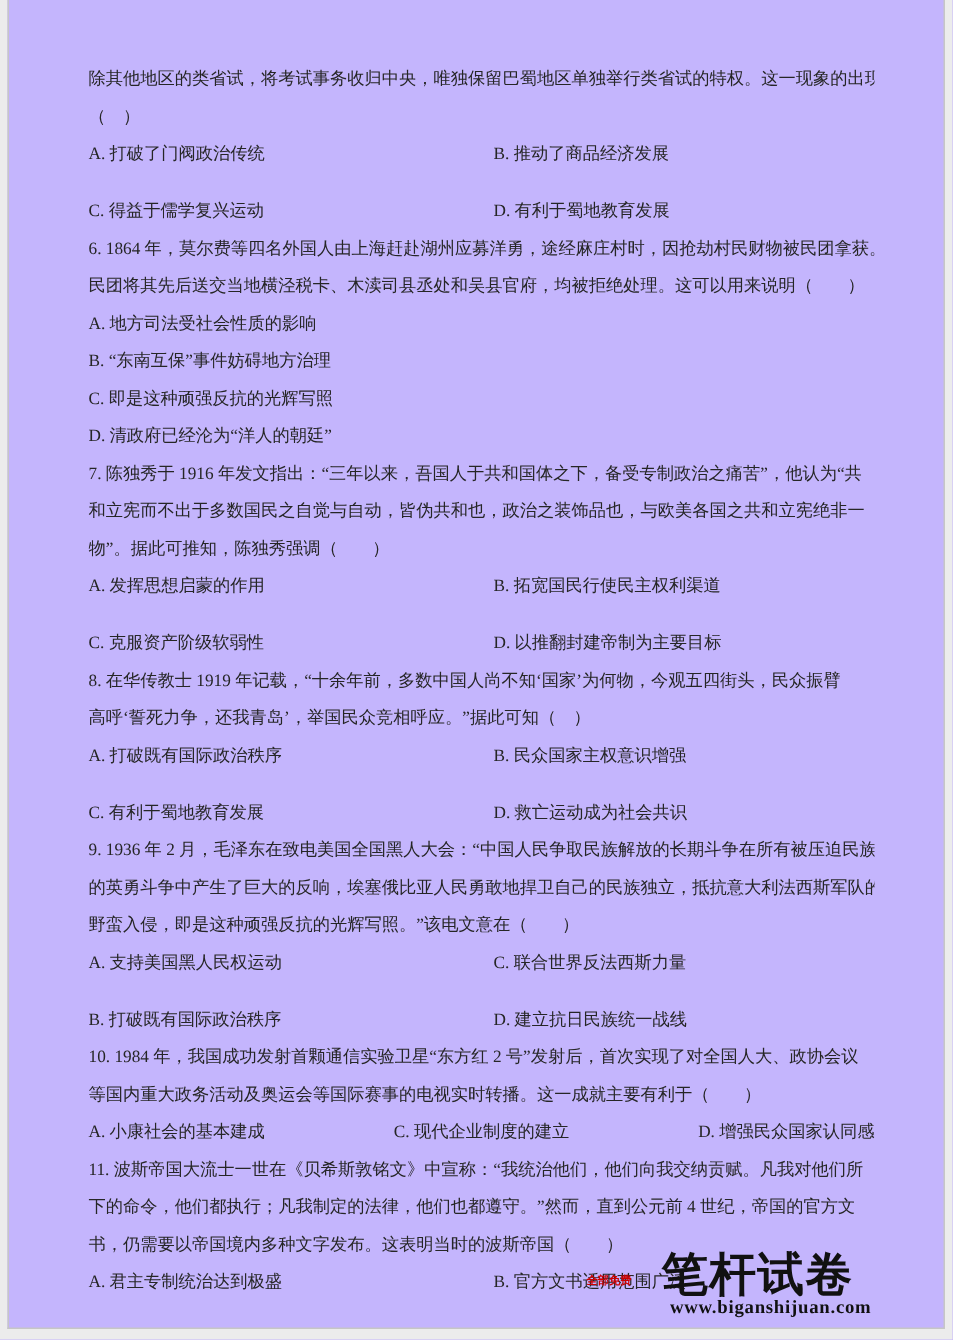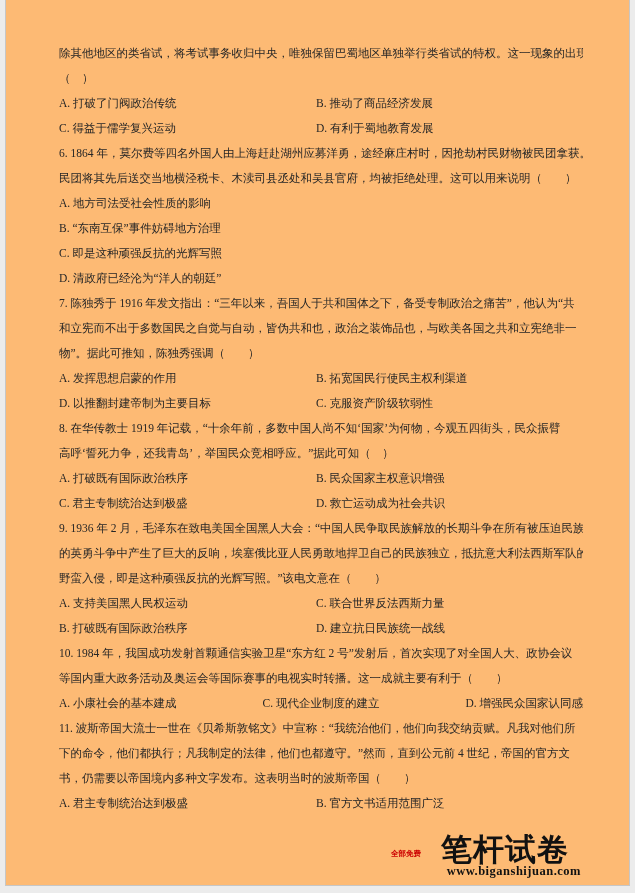--- a/index.html
+++ b/index.html
@@ -7,21 +7,21 @@
   body {
     background:#ececec;
     font-family:"Liberation Serif","DejavU Serif",serif;
     position:relative;
     overflow:hidden;
   }
   .paper {
     position:absolute;
     top:0; left:5px;
     width:625px; height:886px;
-    background:#fdba74;
+    background:#c4b5fd;
     border-left:1px solid #c6c6c6;
     border-right:1px solid #c6c6c6;
     border-bottom:1px solid #c6c6c6;
     overflow:hidden;
   }
   #content {
     position:absolute;
     top:41px; left:53px;
     width:524px;
     color:#262626;
@@ -29,20 +29,21 @@
   }
   .line {
     line-height:25px;
     height:25px;
     white-space:nowrap;
     overflow:hidden;
   }
   .opts-grid2 {
     display:grid;
     grid-template-columns:257px 1fr;
+    gap:13px;
   }
   .opts-grid2 .opt,
   .opts-list .opt {
     line-height:25px;
     height:25px;
     white-space:nowrap;
     overflow:hidden;
   }
   .opts-list .opt { display:block; }
   .opts-row {
@@ -118,31 +119,31 @@
           <div class="opt">D. 清政府已经沦为“洋人的朝廷”</div>
         </div>
       </div>
       <div>
         <div class="line">7. 陈独秀于 1916 年发文指出：“三年以来，吾国人于共和国体之下，备受专制政治之痛苦”，他认为“共</div>
         <div class="line">和立宪而不出于多数国民之自觉与自动，皆伪共和也，政治之装饰品也，与欧美各国之共和立宪绝非一</div>
         <div class="line">物”。据此可推知，陈独秀强调（　　）</div>
         <div class="opts-grid2">
           <div class="opt">A. 发挥思想启蒙的作用</div>
           <div class="opt">B. 拓宽国民行使民主权利渠道</div>
+          <div class="opt">C. 克服资产阶级软弱性</div>
           <div class="opt">D. 以推翻封建帝制为主要目标</div>
-          <div class="opt">C. 克服资产阶级软弱性</div>
         </div>
       </div>
       <div>
         <div class="line">8. 在华传教士 1919 年记载，“十余年前，多数中国人尚不知‘国家’为何物，今观五四街头，民众振臂</div>
         <div class="line">高呼‘誓死力争，还我青岛’，举国民众竞相呼应。”据此可知（　）</div>
         <div class="opts-grid2">
           <div class="opt">A. 打破既有国际政治秩序</div>
           <div class="opt">B. 民众国家主权意识增强</div>
-          <div class="opt">C. 君主专制统治达到极盛</div>
+          <div class="opt">C. 有利于蜀地教育发展</div>
           <div class="opt">D. 救亡运动成为社会共识</div>
         </div>
       </div>
       <div>
         <div class="line">9. 1936 年 2 月，毛泽东在致电美国全国黑人大会：“中国人民争取民族解放的长期斗争在所有被压迫民族</div>
         <div class="line">的英勇斗争中产生了巨大的反响，埃塞俄比亚人民勇敢地捍卫自己的民族独立，抵抗意大利法西斯军队的</div>
         <div class="line">野蛮入侵，即是这种顽强反抗的光辉写照。”该电文意在（　　）</div>
         <div class="opts-grid2">
           <div class="opt">A. 支持美国黑人民权运动</div>
           <div class="opt">C. 联合世界反法西斯力量</div>

